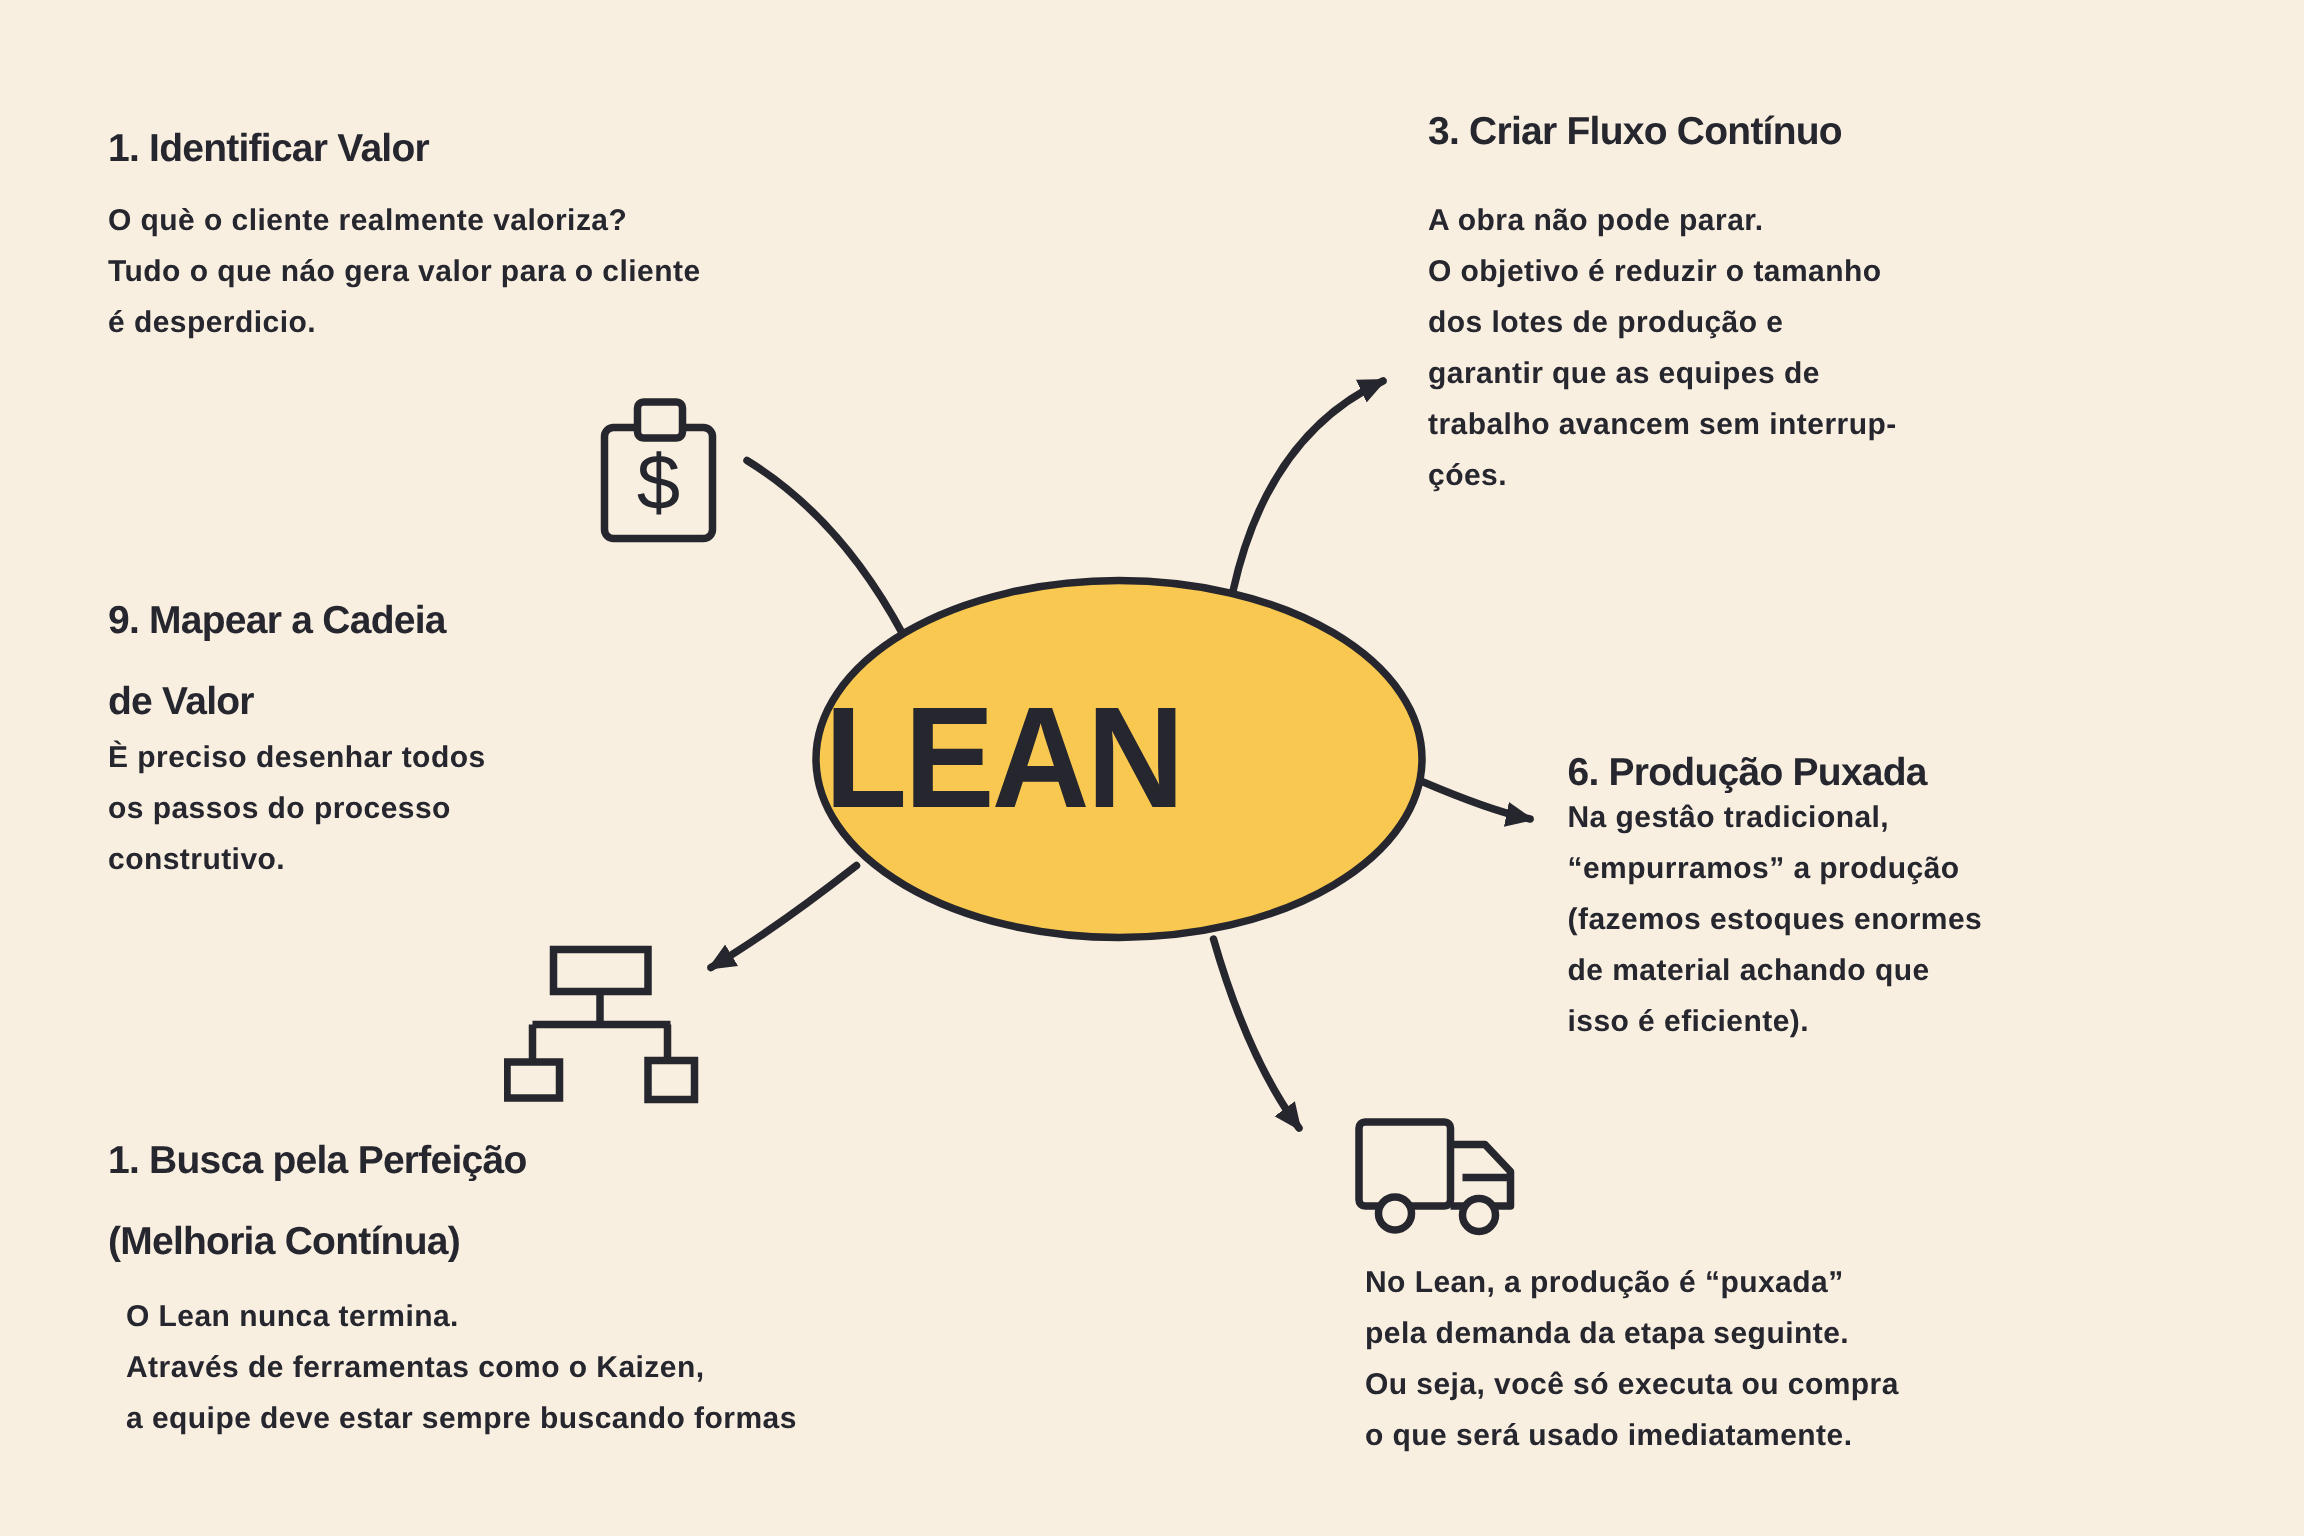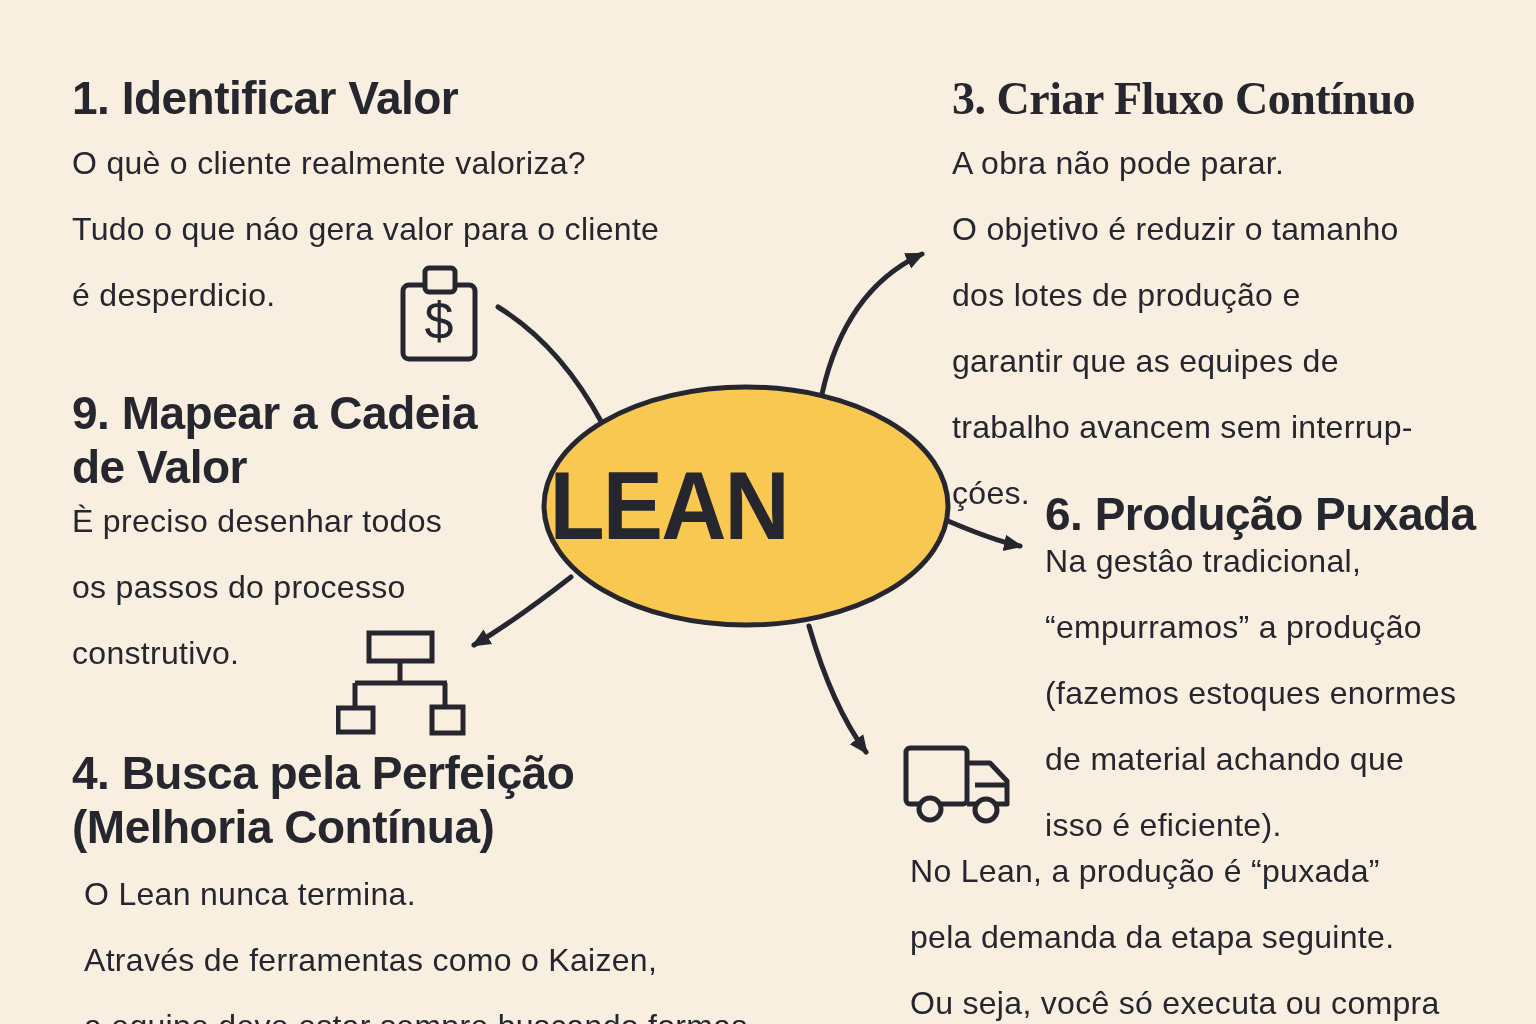--- a/index.html
+++ b/index.html
@@ -2,22 +2,22 @@
 <html><head>
 <meta charset="utf-8">
 <style>
   html,body{margin:0;padding:0;}
   body{
     width:1536px;height:1024px;overflow:hidden;position:relative;
     background:#f9efe1;color:#26262e;
     font-family:"Liberation Sans",sans-serif;
   }
   .block{position:absolute;white-space:pre-line;}
-  .title{font-weight:700;font-size:46px;line-height:54px;letter-spacing:-0.5px;}
-  .bodytext{font-weight:400;font-size:32px;line-height:66px;letter-spacing:0.3px;}
+  .title{font-weight:700;font-size:26px;line-height:54px;letter-spacing:-0.5px;}
+  .bodytext{font-weight:700;font-size:20px;line-height:34px;letter-spacing:0.3px;}
   .lean-wrap{
     position:absolute;left:542px;top:385px;width:408px;height:242px;
     display:flex;align-items:center;justify-content:flex-start;
   }
   .lean-label{
     font-weight:700;font-size:96px;letter-spacing:-2px;
     transform:scaleX(0.94);color:#26262e;
   }
   svg{display:block;}
   .overlay{position:absolute;left:0;top:0;}
@@ -61,27 +61,27 @@
 os passos do processo
 construtivo.</div>
 
 <svg class="icon" style="left:336px;top:628px;" width="132" height="110" viewBox="0 0 132 110">
   <rect x="33" y="5" width="63" height="28" fill="none" stroke="#26262e" stroke-width="5"></rect>
   <path d="M64,33 V55 M19,55 H111 M19,55 V80 M109,55 V79" fill="none" stroke="#26262e" stroke-width="5"></path>
   <rect x="2" y="80" width="35" height="24" fill="none" stroke="#26262e" stroke-width="5"></rect>
   <rect x="96" y="79" width="31" height="26" fill="none" stroke="#26262e" stroke-width="5"></rect>
 </svg>
 
-<div class="block title" style="left:72px;top:746px;">4. Busca pela Perfeição
+<div class="block title" style="left:72px;top:746px;">1. Busca pela Perfeição
 (Melhoria Contínua)</div>
 <div class="block bodytext" style="left:84px;top:861px;">O Lean nunca termina.
 Através de ferramentas como o Kaizen,
 a equipe deve estar sempre buscando formas</div>
 
-<div class="block title" style="left:952px;top:72px;font-family:Liberation Serif, serif;">3. Criar Fluxo Contínuo</div>
+<div class="block title" style="left:952px;top:60px;">3. Criar Fluxo Contínuo</div>
 <div class="block bodytext" style="left:952px;top:130px;">A obra não pode parar.
 O objetivo é reduzir o tamanho
 dos lotes de produção e
 garantir que as equipes de
 trabalho avancem sem interrup-
 çóes.</div>
 
 <div class="block title" style="left:1045px;top:487px;">6. Produção Puxada</div>
 <div class="block bodytext" style="left:1045px;top:528px;">Na gestâo tradicional,
 “empurramos” a produção

